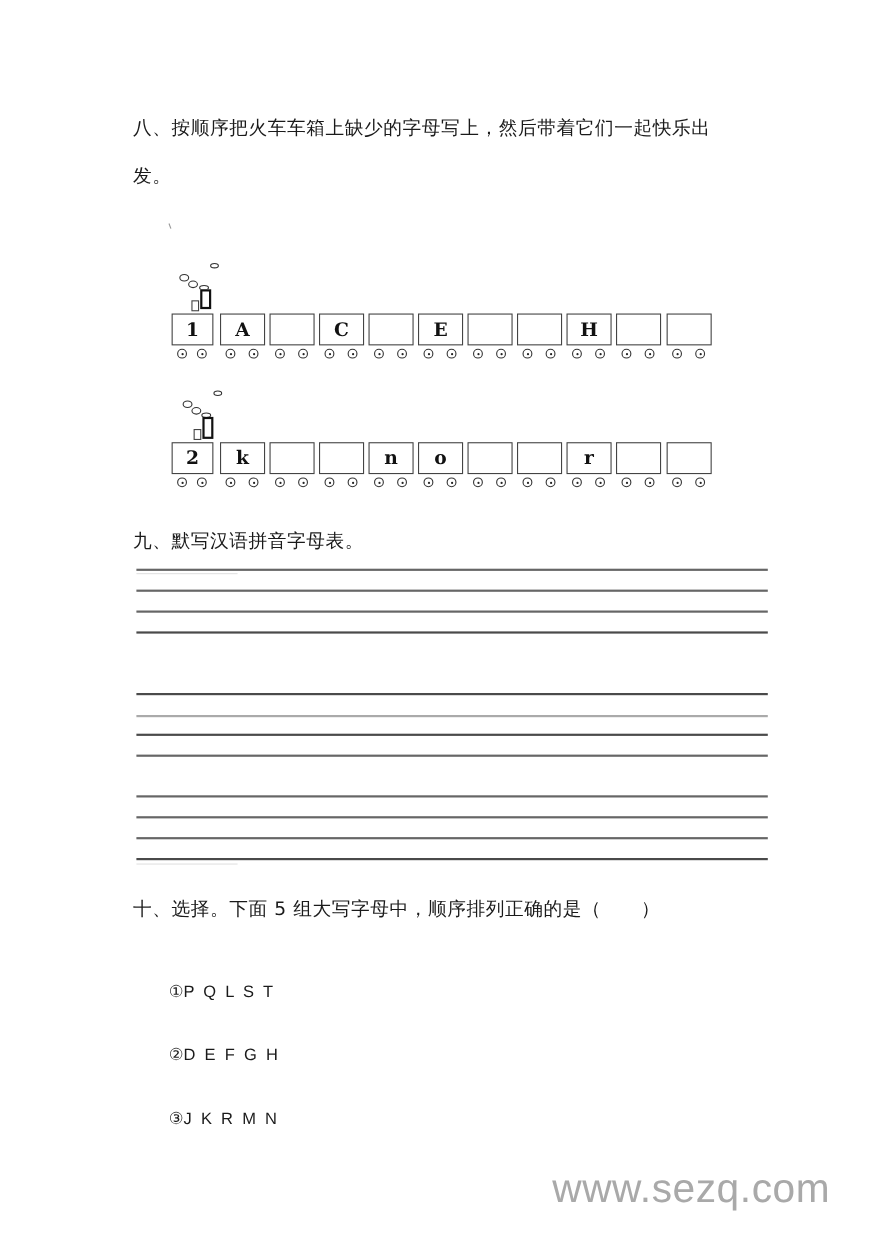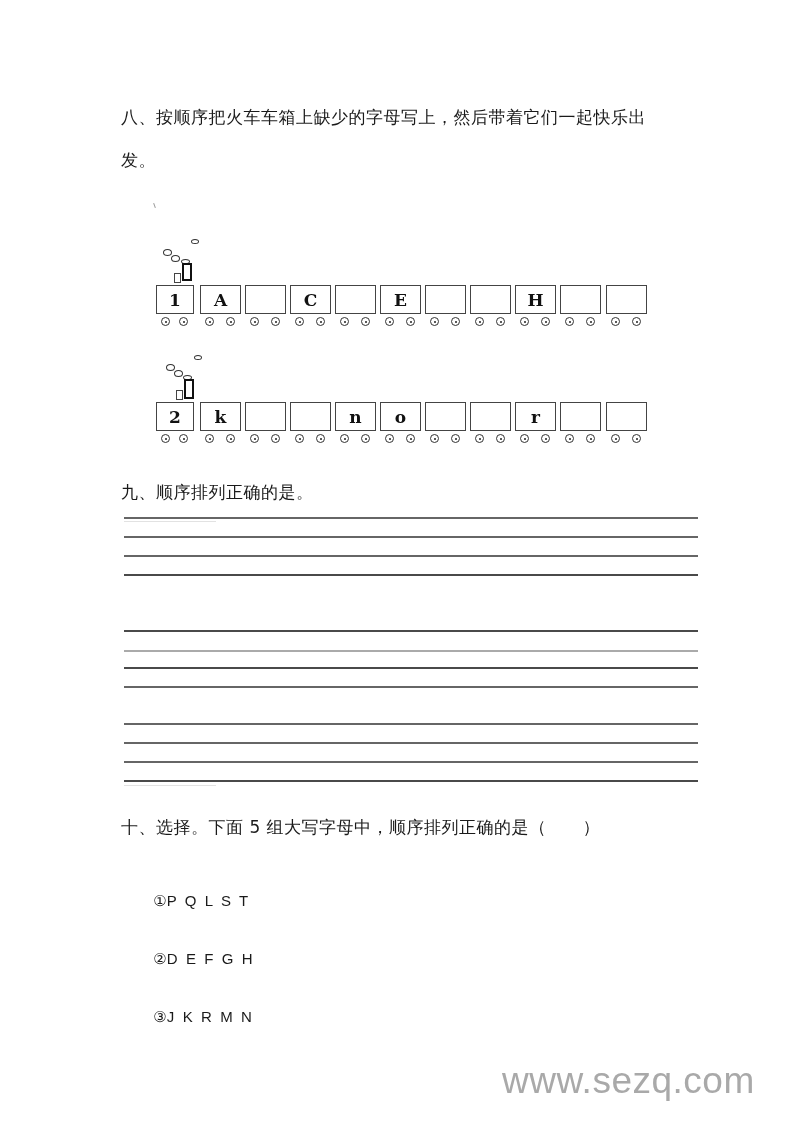--- a/index.html
+++ b/index.html
@@ -113,21 +113,21 @@
       <div class="wheel" style="left: 541px; top: 434px;"></div>
       <div class="car" style="left: 560px; top: 402px;"></div>
       <div class="wheel" style="left: 565px; top: 434px;"></div>
       <div class="wheel" style="left: 586px; top: 434px;"></div>
       <div class="car" style="left: 606px; top: 402px;"></div>
       <div class="wheel" style="left: 611px; top: 434px;"></div>
       <div class="wheel" style="left: 632px; top: 434px;"></div>
     </div>
 </div>
 
-<div class="q-title" style="top:484px;">九、顺序排列正确的是。</div>
+<div class="q-title" style="top:484px;">九、默写汉语拼音字母表。</div>
 
 <div>
   <div class="rule" style="top:517px;"></div>
   <div class="faint" style="top:521px;"></div>
   <div class="rule" style="top:536px;"></div>
   <div class="rule" style="top:555px;"></div>
   <div class="rule dark" style="top:574px;"></div>
 
   <div class="rule dark" style="top:630px;"></div>
   <div class="rule light" style="top:650px;"></div>

